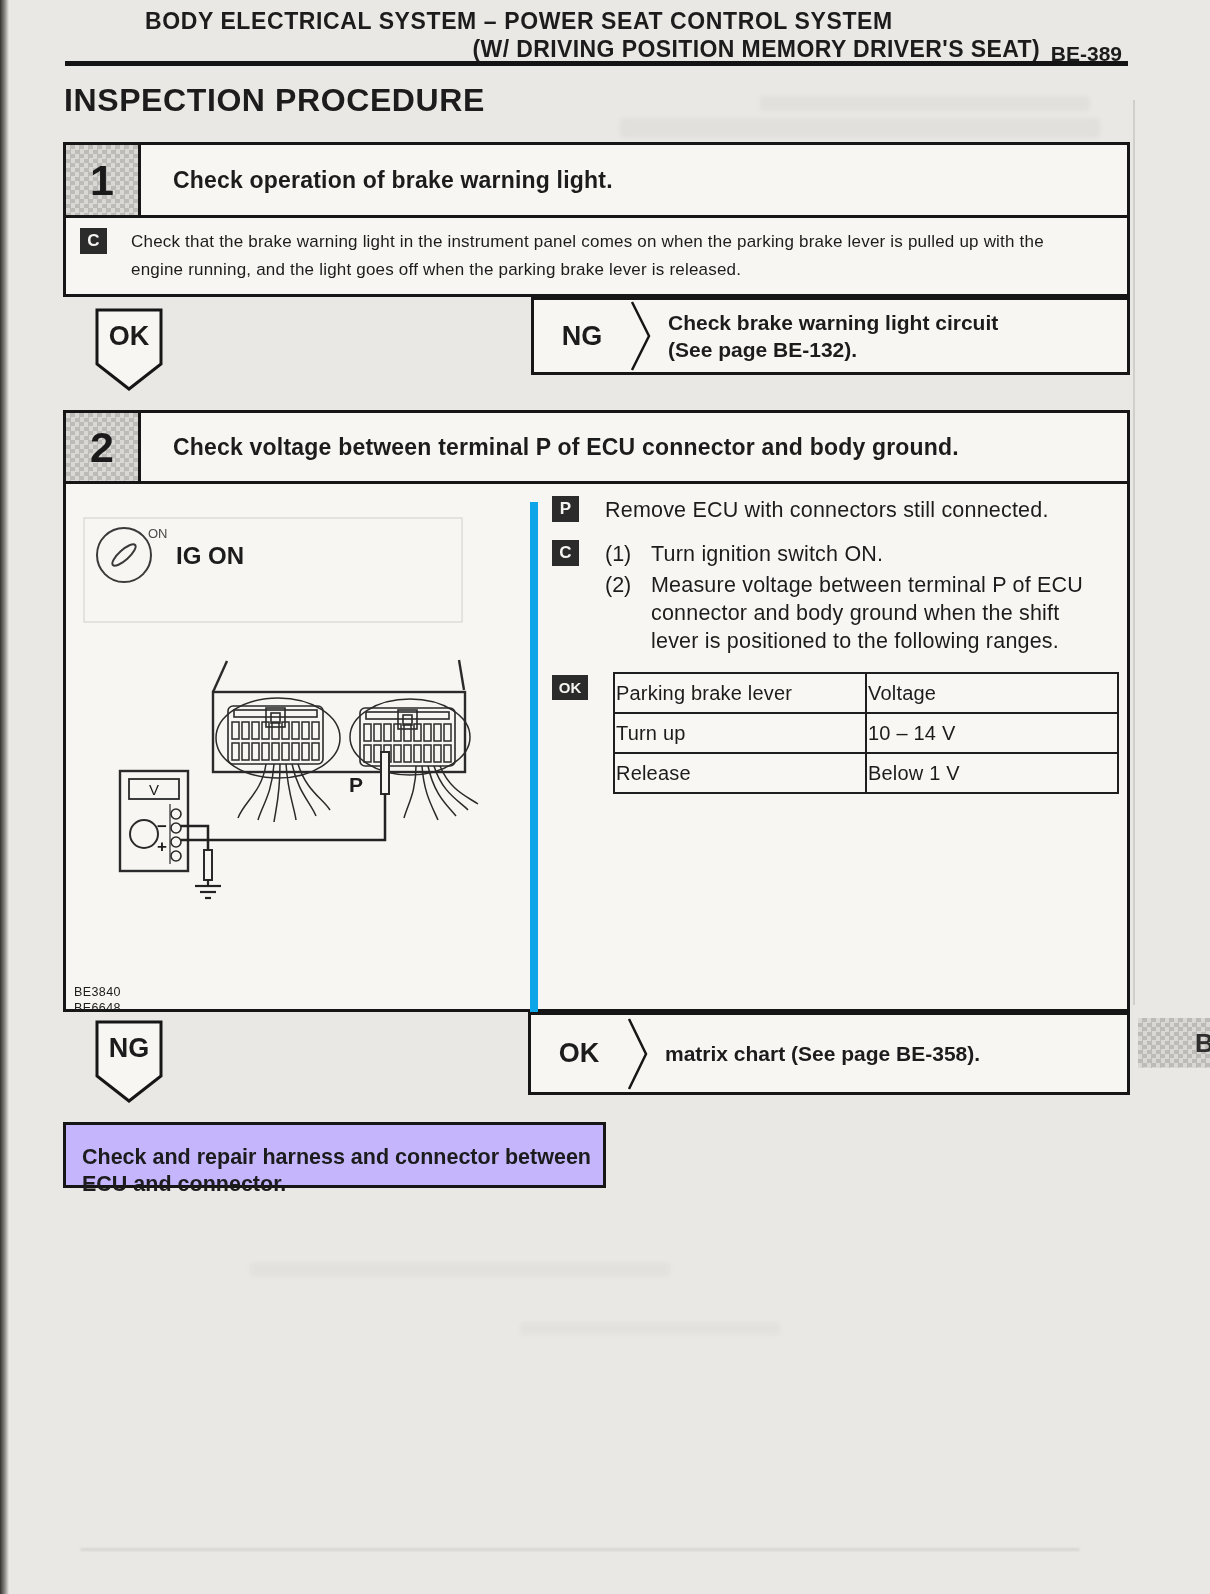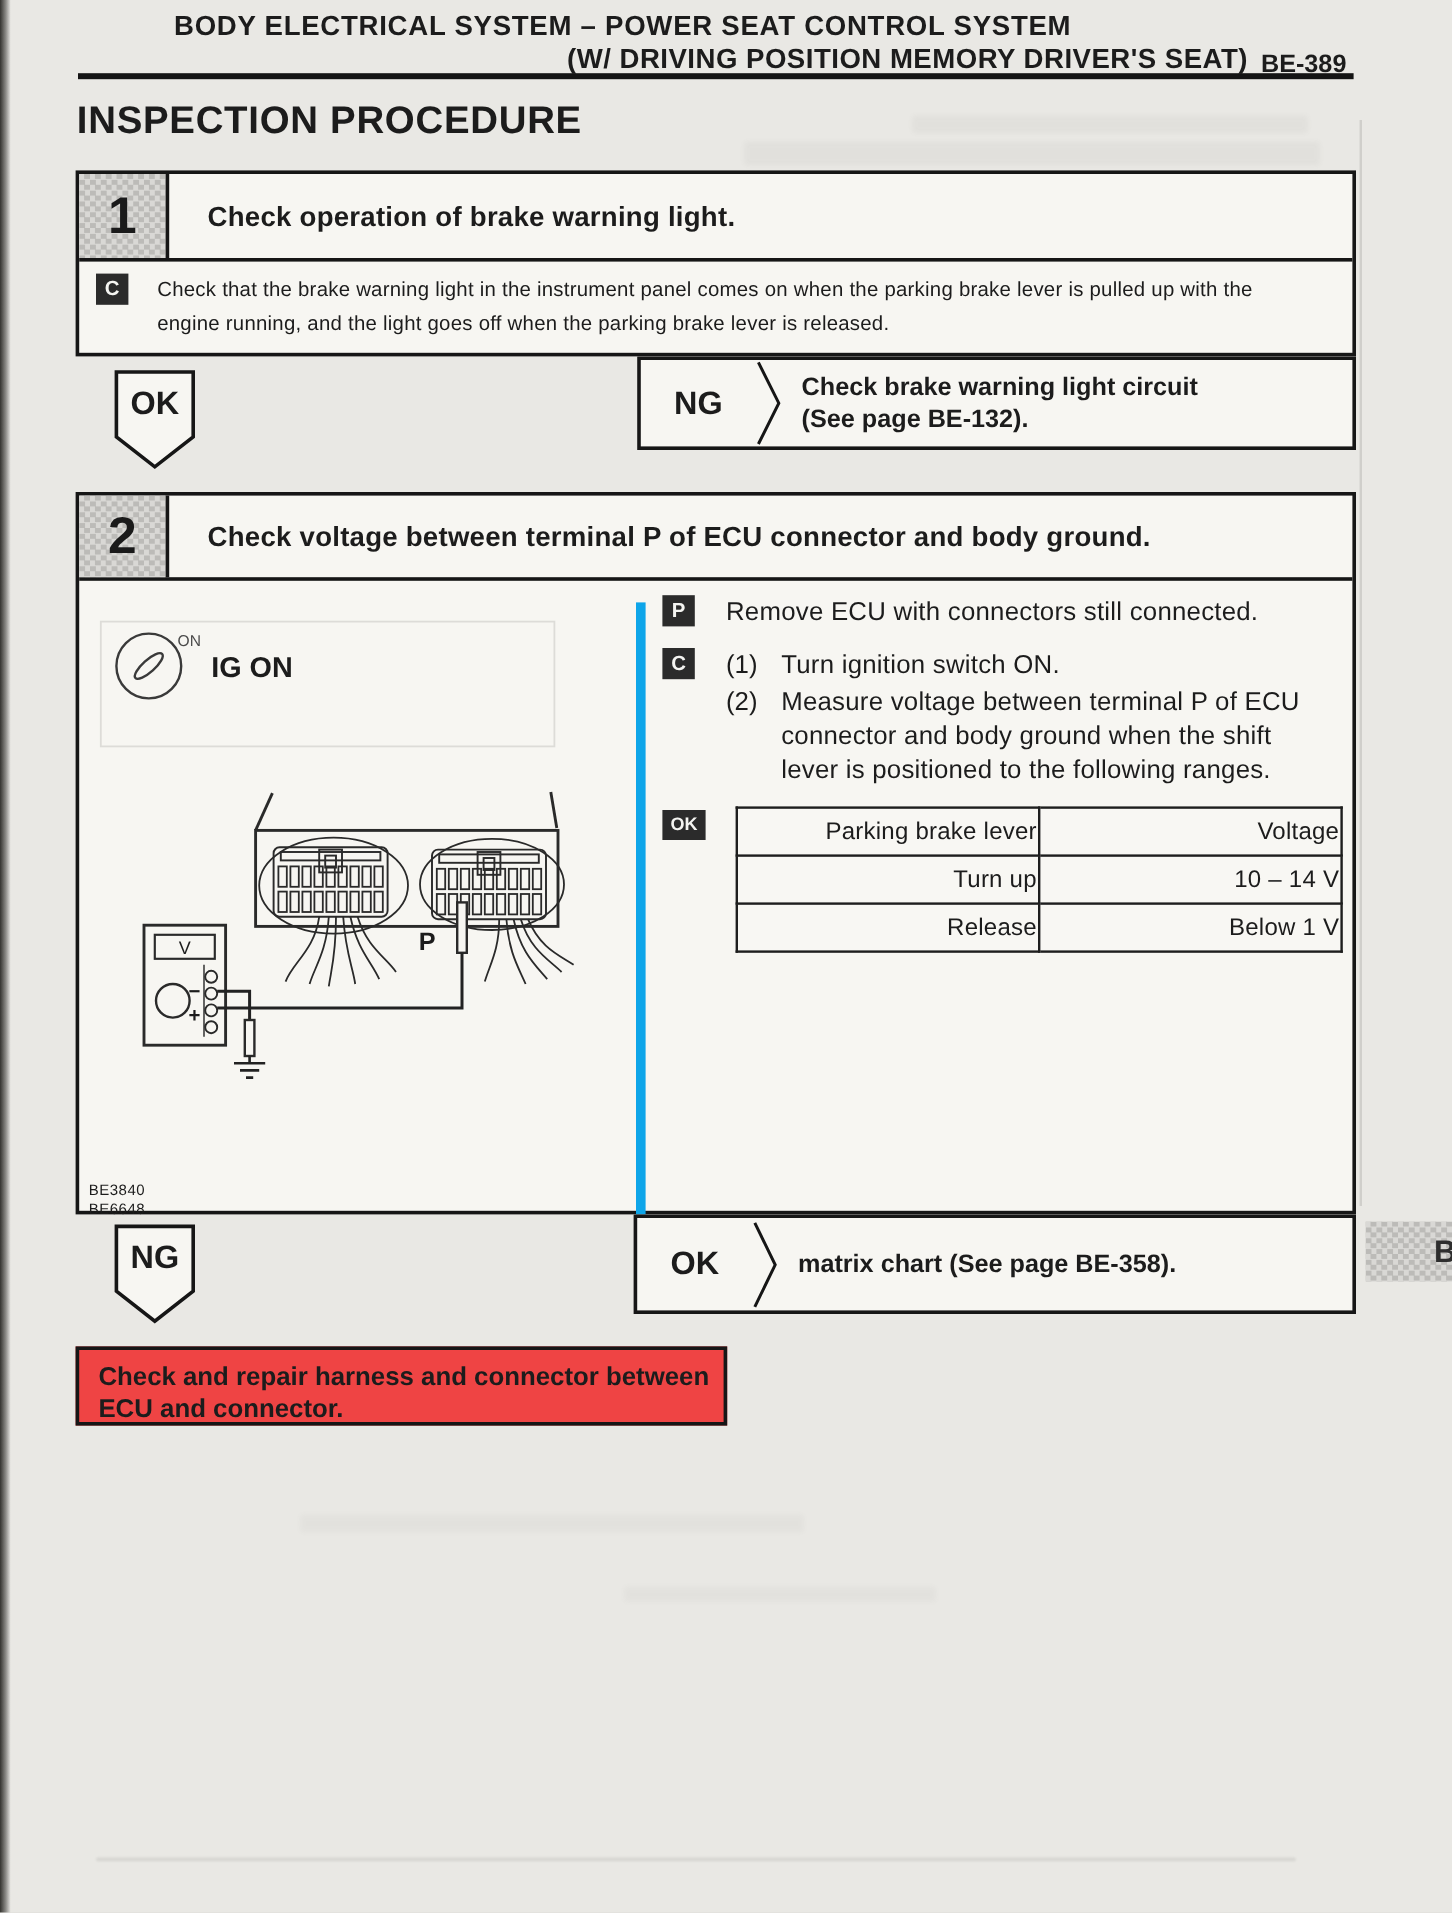--- a/index.html
+++ b/index.html
@@ -56,26 +56,26 @@
   .c-row{left:14px;top:56px;}
   .ok-row{left:14px;top:188px;}
   .row-text{margin-left:26px;font-size:21.5px;line-height:28px;letter-spacing:.2px;}
   .list{margin-left:26px;}
   .list-item{display:flex;margin-bottom:3px;}
   .item-num{width:46px;flex:none;font-size:21.5px;line-height:28px;}
   .item-text{width:443px;font-size:21.5px;line-height:28px;letter-spacing:.2px;}
   .ok-badge{display:inline-flex;width:36px;height:25px;background:#2b2b2b;color:#f4f4f1;
     font-weight:bold;font-size:15px;align-items:center;justify-content:center;flex:none;margin-top:3px;}
   .spec-table{border-collapse:collapse;margin-left:25px;background:#f8f7f3;}
-  .spec-table td{border:2px solid #1e1e1e;width:248px;height:36px;text-align:right;
+  .spec-table td{border:2px solid #1e1e1e;width:248px;height:36px;text-align:left;
     font-size:20px;letter-spacing:.2px;}
 
   
-  .repair-box{position:absolute;background:#ef4444;border:3px solid #161616;box-sizing:border-box;
-    padding:9px 0 0 16px;font-size:21.5px;font-weight:bold;line-height:27px;white-space:nowrap;}
+  .repair-box{position:absolute;background:#c4b5fd;border:3px solid #161616;box-sizing:border-box;
+    padding:19px 0 0 16px;font-size:21.5px;font-weight:bold;line-height:27px;white-space:nowrap;}
 
   
   .side-tab{position:absolute;left:1138px;top:1018px;width:72px;height:50px;
     display:flex;align-items:center;justify-content:center;
     font-size:26px;font-weight:bold;color:#2e2e2e;letter-spacing:1px;padding-left:40px;}
   svg text{font-family:"Liberation Sans",sans-serif;}
 </style>
 </head>
 <body>
 

